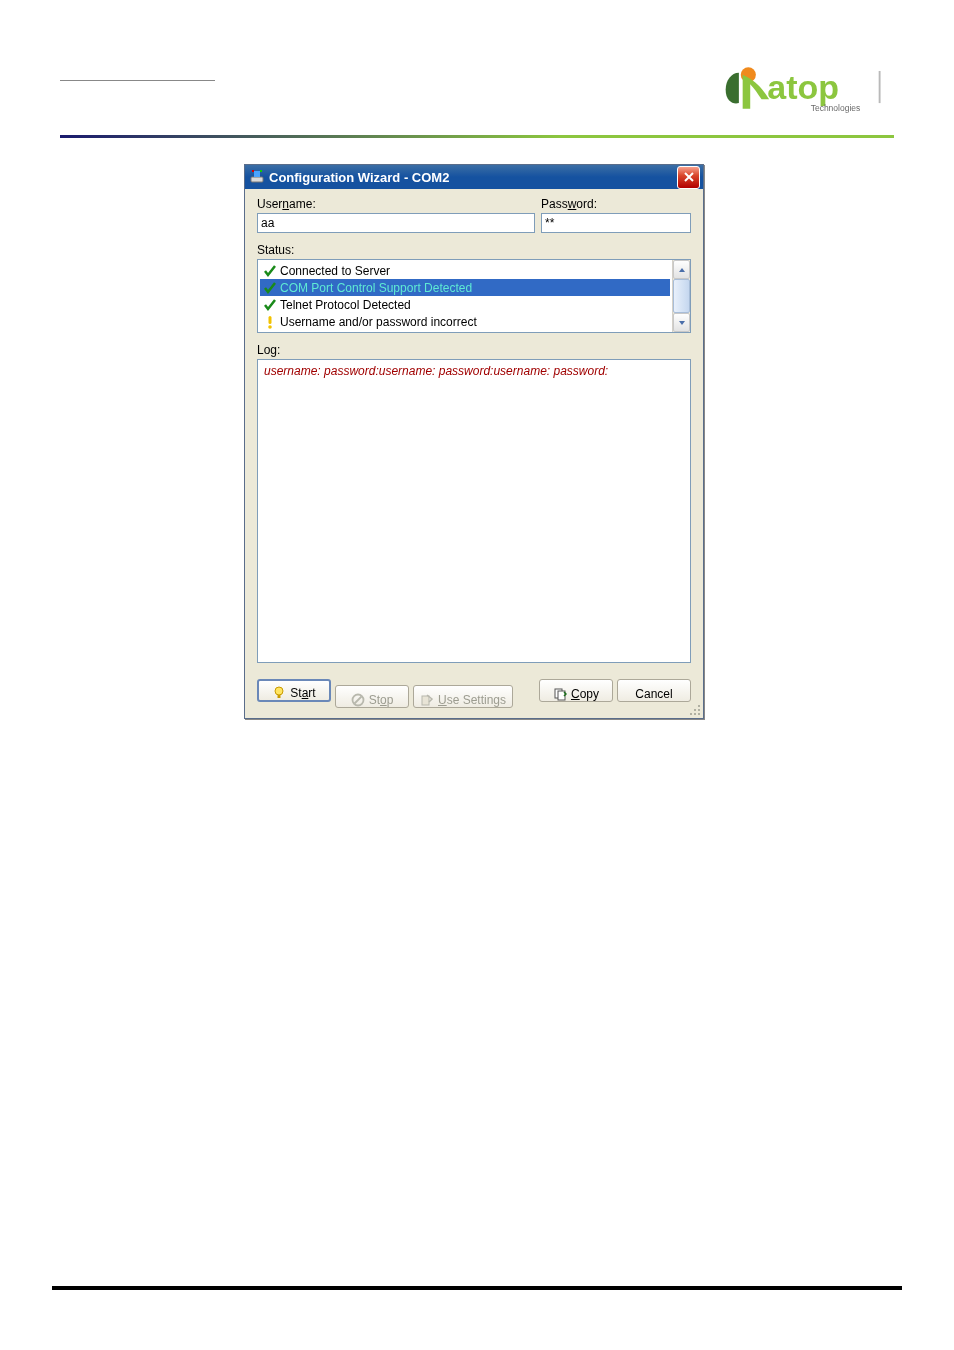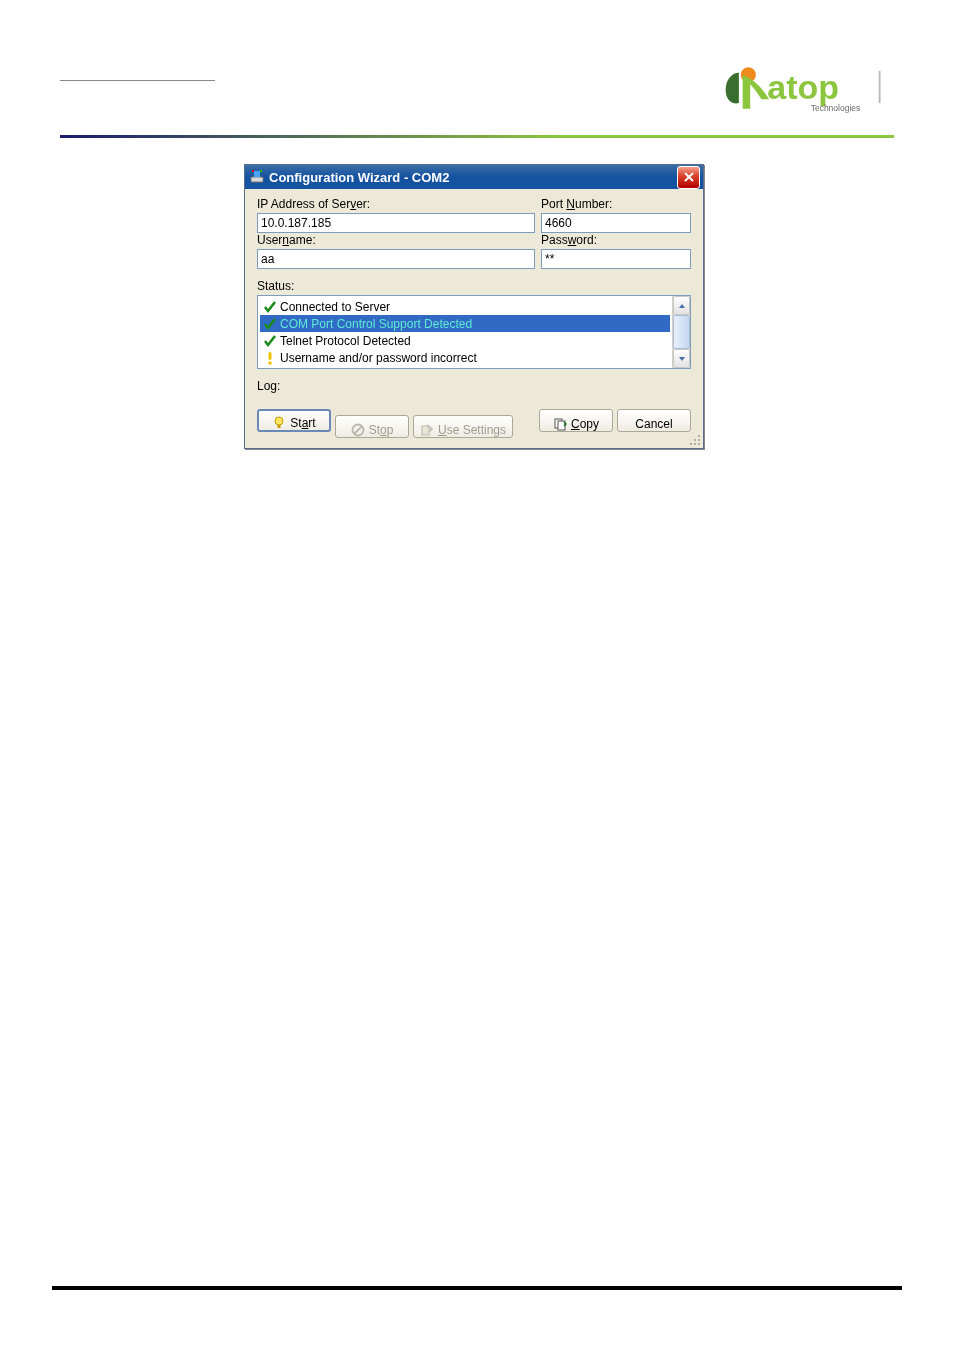--- a/index.html
+++ b/index.html
@@ -228,30 +228,20 @@
     <span class="title-text">Configuration Wizard - COM2</span>
     <span class="close-btn">
       <svg viewBox="0 0 10 10">
           <path d="M1 1 L9 9 M9 1 L1 9" stroke="#fff" stroke-width="2"></path>
         </svg>
     </span>
   </div>
 
   <div class="content">
 
-    <div class="row">
-      <div class="col">
-        <div class="lbl"><span>IP Address of Ser</span><span class="underline">v</span><span>er:</span></div>
-        <div class="field"><input type="text" value="10.0.187.185" style=""></div>
-      </div>
-      <div class="col port">
-        <div class="lbl"><span>Port </span><span class="underline">N</span><span>umber:</span></div>
-        <div class="field"><input type="text" value="4660" style=""></div>
-      </div>
-    </div>
 
     <div class="row">
       <div class="col">
         <div class="lbl"><span>User</span><span class="underline">n</span><span>ame:</span></div>
         <div class="field"><input type="text" value="aa" style=""></div>
       </div>
       <div class="col port">
         <div class="lbl"><span>Pass</span><span class="underline">w</span><span>ord:</span></div>
         <div class="field"><input type="text" value="**" style=""></div>
       </div>
@@ -303,20 +293,23 @@
         <div class="scroll-thumb"></div>
         <div class="scroll-btn">
             <svg width="8" height="8" viewBox="0 0 8 8">
               <path d="M1 2 L4 6 L7 2 Z" fill="#4a6ea9"></path>
             </svg>
           </div>
       </div>
     </div>
 
     <div class="section-lbl">Log:</div>
+    <div class="log-box">
+      <span class="log-text">username: password:username: password:username: password:</span>
+    </div>
 
     <div class="btn-row">
       <div class="btn primary">
         <span class="ico">
             <svg viewBox="0 0 14 14">
               <circle cx="7" cy="5" r="4" fill="#ffe562" stroke="#c99b00"></circle>
               <rect x="5.5" y="9" width="3" height="3" fill="#c99b00"></rect>
             </svg>
           </span>
         <span><span>St</span><span class="underline">a</span><span>rt</span></span>

